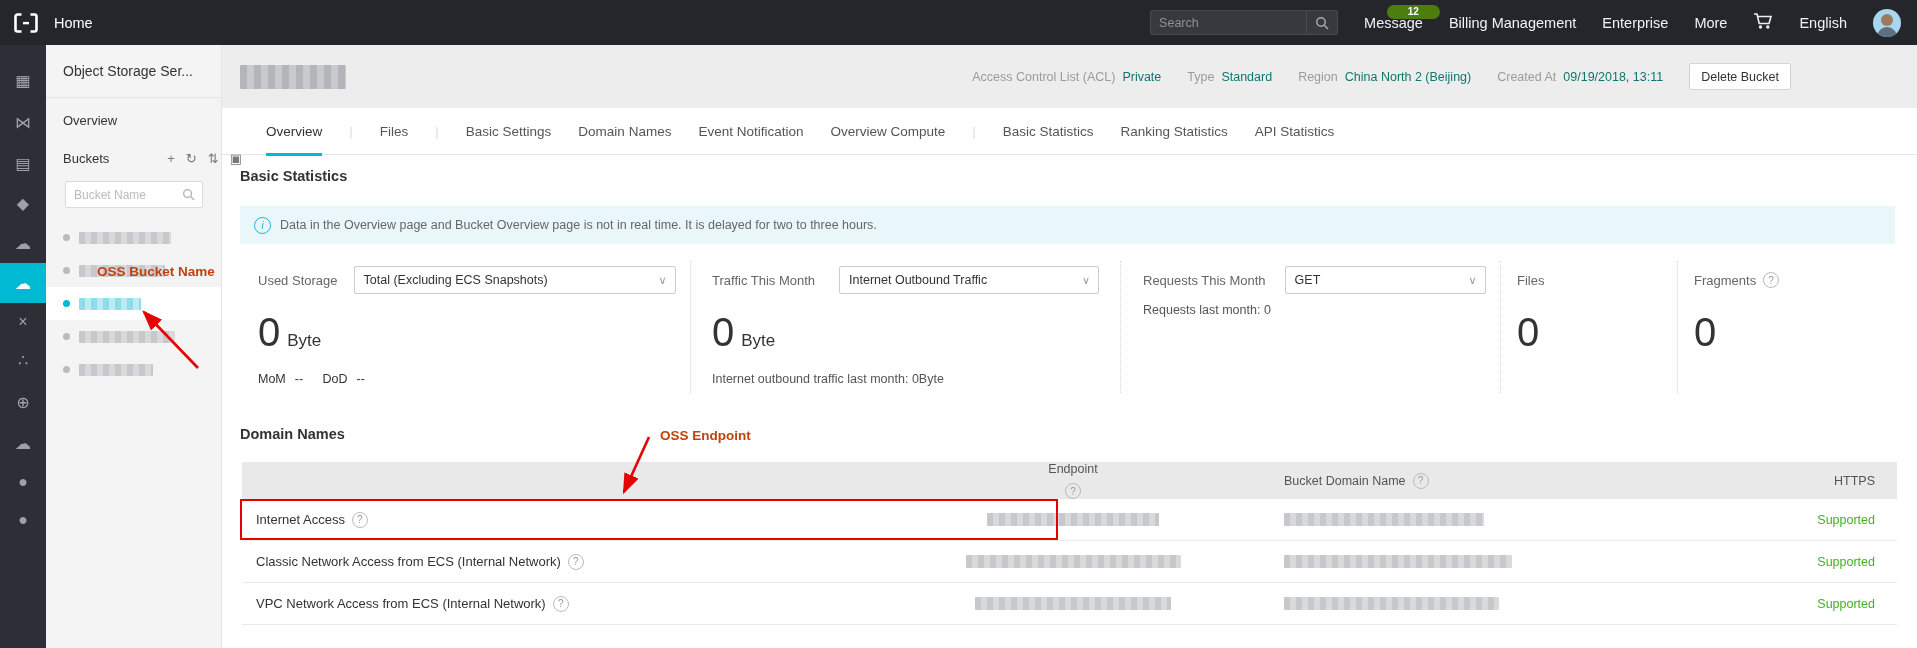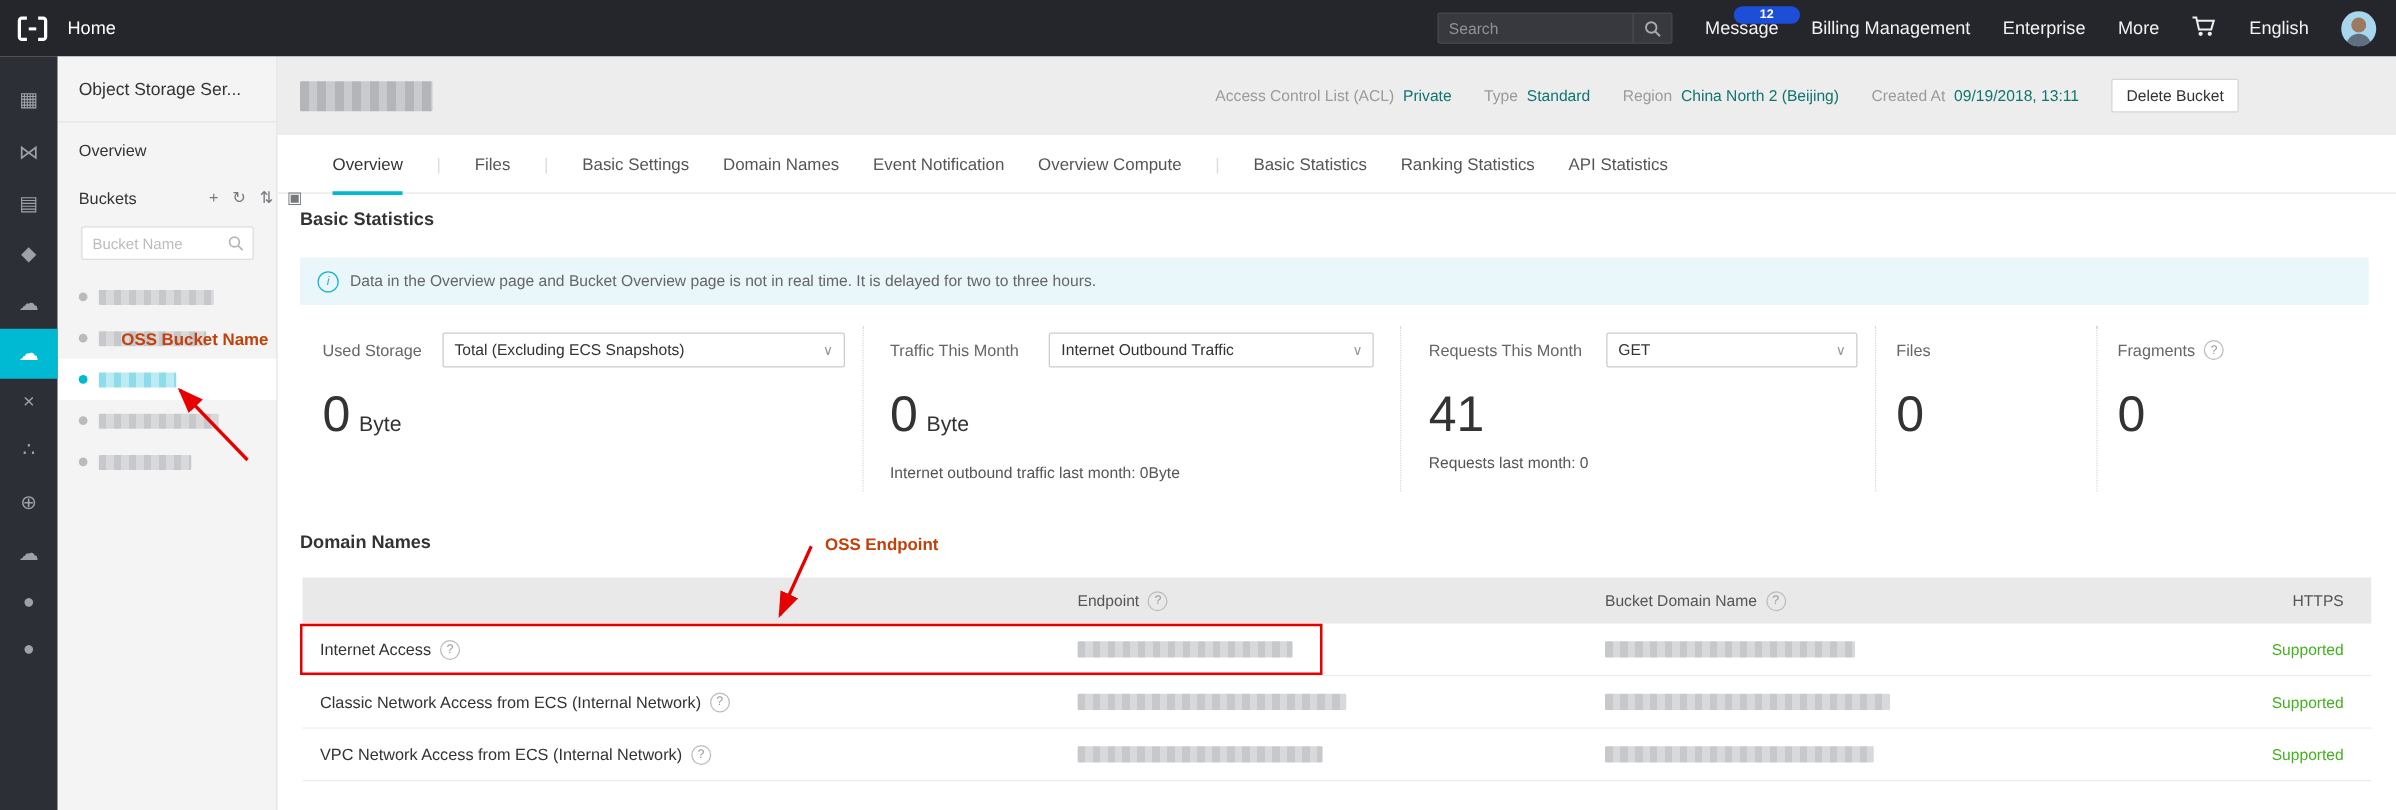--- a/index.html
+++ b/index.html
@@ -9,21 +9,21 @@
   .topbar{position:absolute;left:0;top:0;width:100%;height:45px;background:#24262b;display:flex;align-items:center;z-index:5;}
   .logo{margin-left:13px;display:flex;align-items:center;}
   .home{margin-left:15px;font-size:14.5px;color:#fff;}
   .tb-right{position:absolute;right:16px;top:0;height:45px;display:flex;align-items:center;gap:26px;}
   .tb-search{display:flex;align-items:center;background:#37393e;border:1px solid #47494e;border-radius:2px;height:23px;width:186px;}
   .tb-search input{flex:1;min-width:0;background:transparent;border:0;outline:none;color:#ccc;font-size:12.5px;padding:0 8px;font-family:inherit;}
   .tb-search input::placeholder{color:#8f9296;}
   .tb-search .mag{width:30px;height:100%;border-left:1px solid #4a4c51;display:flex;align-items:center;justify-content:center;}
   .tb-item{font-size:14.5px;color:#f2f2f2;cursor:pointer;white-space:nowrap;}
   .msg{position:relative;}
-  .badge{position:absolute;top:-10px;right:-17px;background:#1d4ed8;color:#fff;font-size:10px;line-height:14px;padding:0 21px;border-radius:7px;font-weight:bold;}
+  .badge{position:absolute;top:-10px;right:-17px;background:#4d7c0f;color:#fff;font-size:10px;line-height:14px;padding:0 21px;border-radius:7px;font-weight:bold;}
   .avatar{width:28px;height:28px;border-radius:50%;background:#a9d6ef;position:relative;overflow:hidden;cursor:pointer;}
   .avatar .head{position:absolute;left:8px;top:5px;width:12px;height:12px;border-radius:50%;background:#9c7a5e;}
   .avatar .torso{position:absolute;left:4px;top:18px;width:20px;height:12px;border-radius:10px 10px 0 0;background:#5f6f7d;}
 
   
   .rail{position:absolute;left:0;top:45px;bottom:0;width:46px;background:#2c2f36;z-index:4;}
   .rail-item{position:absolute;left:0;width:46px;height:40px;display:flex;align-items:center;justify-content:center;color:#9ea2a8;font-size:16px;cursor:pointer;}
   .rail-item.active{background:#00b9d3;color:#fff;}
 
   
@@ -84,21 +84,21 @@
   .stat-num{margin-top:16px;font-size:40px;color:#333;display:flex;align-items:baseline;line-height:44px;}
   .unit{font-size:17px;margin-left:7px;}
   .stat-sub{font-size:12.5px;color:#555;margin-top:9px;white-space:nowrap;}
   .stat-sub .mm{margin-right:9px;color:#333;}
   .stat-sub .mv{margin-right:16px;color:#333;}
 
   .dtable{position:absolute;left:20px;top:307px;width:1655px;font-size:13px;color:#333;}
   .thead{height:37px;background:#e9e9e9;display:flex;align-items:center;font-size:12.5px;color:#555;}
   .trow{height:41px;display:flex;align-items:center;border-bottom:1px solid #ebebeb;background:#fff;}
   .tc1{width:620px;padding-left:14px;box-sizing:border-box;display:flex;align-items:center;gap:7px;}
-  .tc2{width:422px;display:flex;align-items:center;gap:7px;}
+  .tc2{width:422px;display:flex;align-items:center;gap:7px;flex-direction:column;}
   .tc3{flex:1;display:flex;align-items:center;gap:7px;}
   .tc4{width:120px;display:flex;justify-content:flex-end;padding-right:22px;box-sizing:border-box;}
   .supported{color:#45b021;font-size:12.5px;}
   .q{width:14px;height:14px;border-radius:50%;border:1px solid #bbb;color:#999;font-size:10px;display:inline-flex;align-items:center;justify-content:center;flex:none;cursor:pointer;}
 
   
   .overlay{position:absolute;inset:0;pointer-events:none;z-index:10;}
   .anno{position:absolute;font-weight:bold;color:#c2410c;font-size:13.5px;white-space:nowrap;}
   .redbox{position:absolute;left:240px;top:499px;width:818px;height:41px;border:2px solid #e60000;box-sizing:border-box;}
   .arrow-svg{position:absolute;overflow:visible;}
@@ -282,20 +282,24 @@
             <span class="stat-lbl">Used Storage</span>
             <span class="select" style="width:322px;margin-left:16px">
               <span class="txt">Total (Excluding ECS Snapshots)</span>
               <span class="chev">∨</span>
             </span>
           </div>
           <div class="stat-num">
             <span>0</span>
             <span class="unit">Byte</span>
           </div>
+          <div class="stat-sub">
+            <span class="mm">MoM</span><span class="mv">--</span>
+            <span class="mm">DoD</span><span class="mv">--</span>
+          </div>
         </div>
 
         <div class="col col2">
           <div class="stat-head">
             <span class="stat-lbl">Traffic This Month</span>
             <span class="select" style="width:260px;margin-left:24px">
               <span class="txt">Internet Outbound Traffic</span>
               <span class="chev">∨</span>
             </span>
           </div>
@@ -307,21 +311,20 @@
         </div>
 
         <div class="col col3">
           <div class="stat-head">
             <span class="stat-lbl">Requests This Month</span>
             <span class="select" style="width:201px;margin-left:19px">
               <span class="txt">GET</span>
               <span class="chev">∨</span>
             </span>
           </div>
-          <div class="stat-num">41</div>
           <div class="stat-sub">Requests last month: 0</div>
         </div>
 
         <div class="col col4">
           <div class="stat-head">
             <span class="stat-lbl">Files</span>
           </div>
           <div class="stat-num">0</div>
         </div>
 

